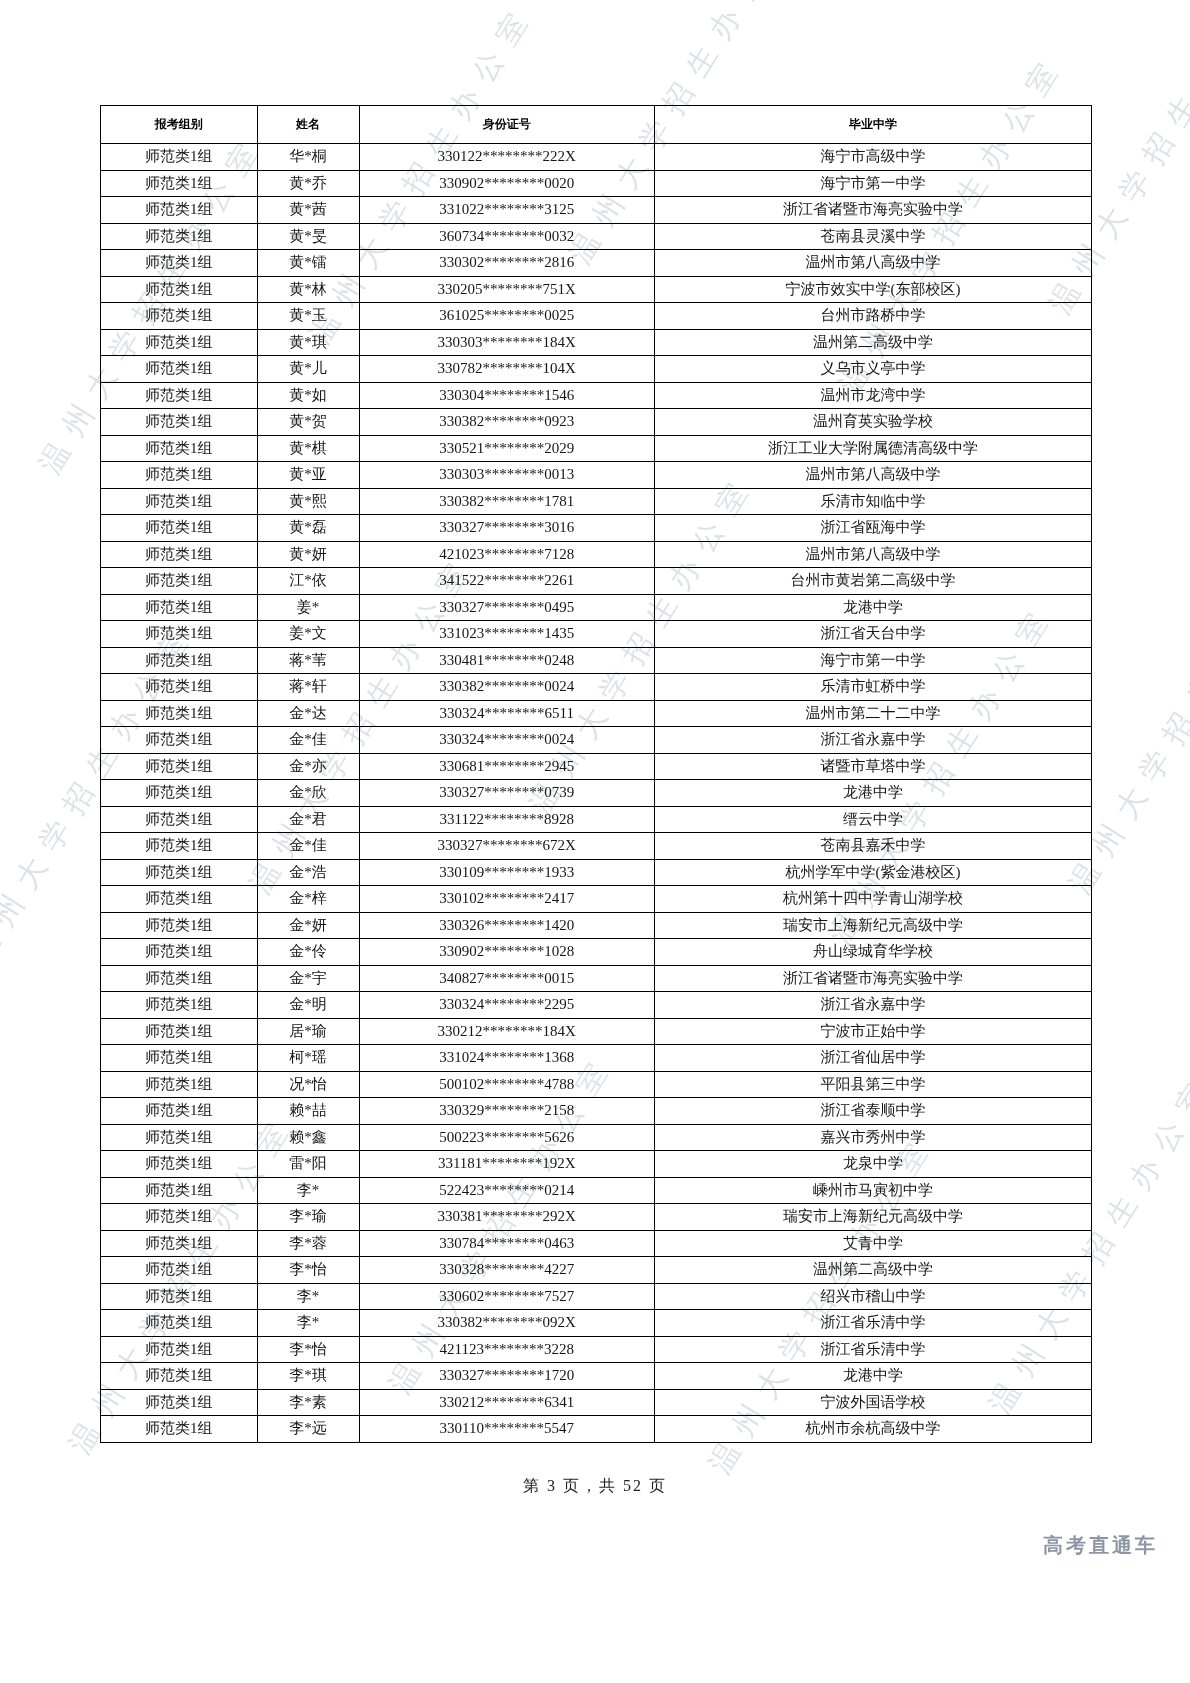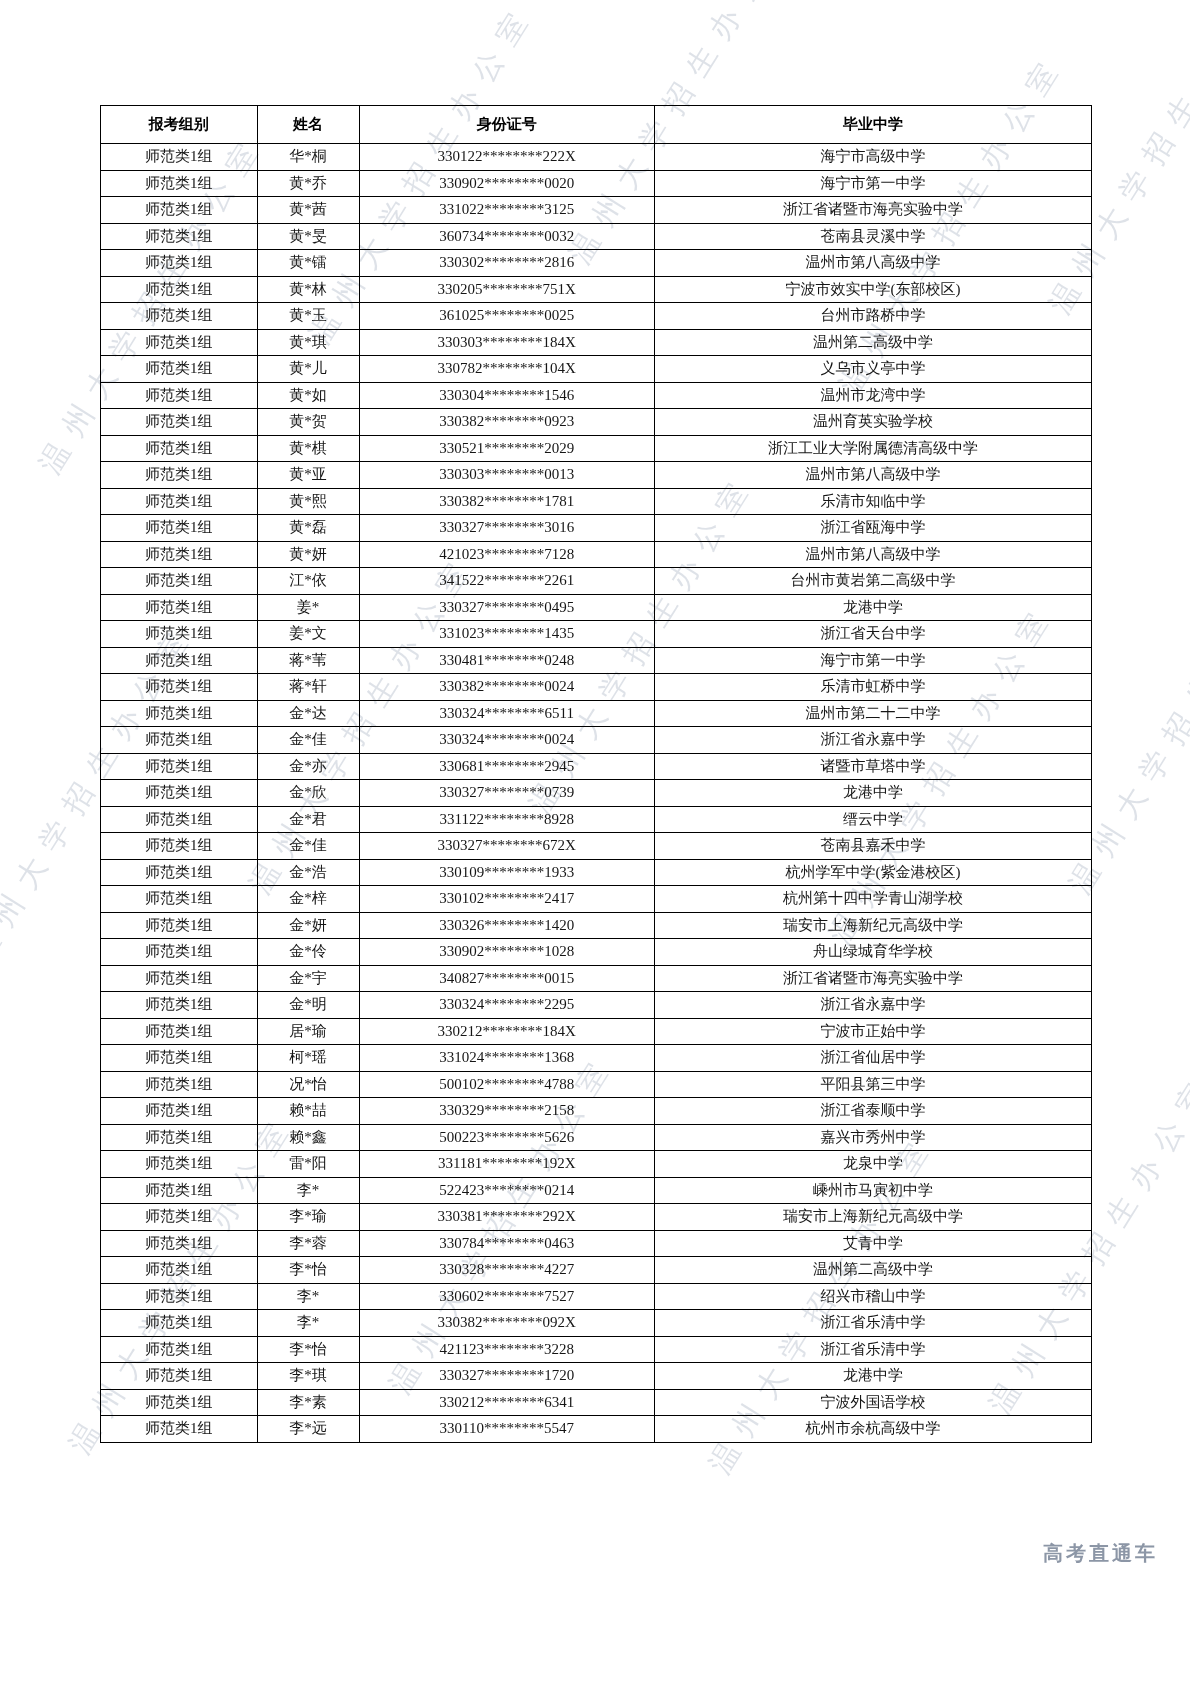--- a/index.html
+++ b/index.html
@@ -51,21 +51,21 @@
   table.candidates col.c-school { width: 44.1%; }
   table.candidates th, table.candidates td {
     border: 1px solid #000000;
     text-align: center;
     vertical-align: middle;
     overflow: hidden;
     white-space: nowrap;
   }
   table.candidates th {
     height: 38px;
-    font-size: 15px;
+    font-size: 12px;
     font-weight: bold;
     color: #000000;
   }
   table.candidates td {
     height: 26.5px;
     font-size: 15px;
     color: #151515;
   }
   
   .page-footer {
@@ -81,21 +81,20 @@
   }
   .brand {
     position: absolute;
     right: 32px;
     top: 1532px;
     font-size: 20px;
     letter-spacing: 3px;
     color: #8c96a6;
     font-weight: bold;
     z-index: 1;
-    margin-top: 8px;
   }
 </style>
 </head>
 <body>
 
 <div class="page">
 
   <div class="watermark-layer">
       <div class="watermark" style="left: 30px; top: 460px;">温州大学招生办公室</div>
       <div class="watermark" style="left: 300px; top: 330px;">温州大学招生办公室</div>
@@ -421,16 +420,17 @@
           <tr>
             <td>师范类1组</td>
             <td>李*远</td>
             <td>330110********5547</td>
             <td>杭州市余杭高级中学</td>
           </tr>
         </tbody>
     </table>
   </div>
 
+  <div class="page-footer">第 3 页，共 52 页</div>
 
   <div class="brand">高考直通车</div>
 
 </div>
 
 </body></html>

